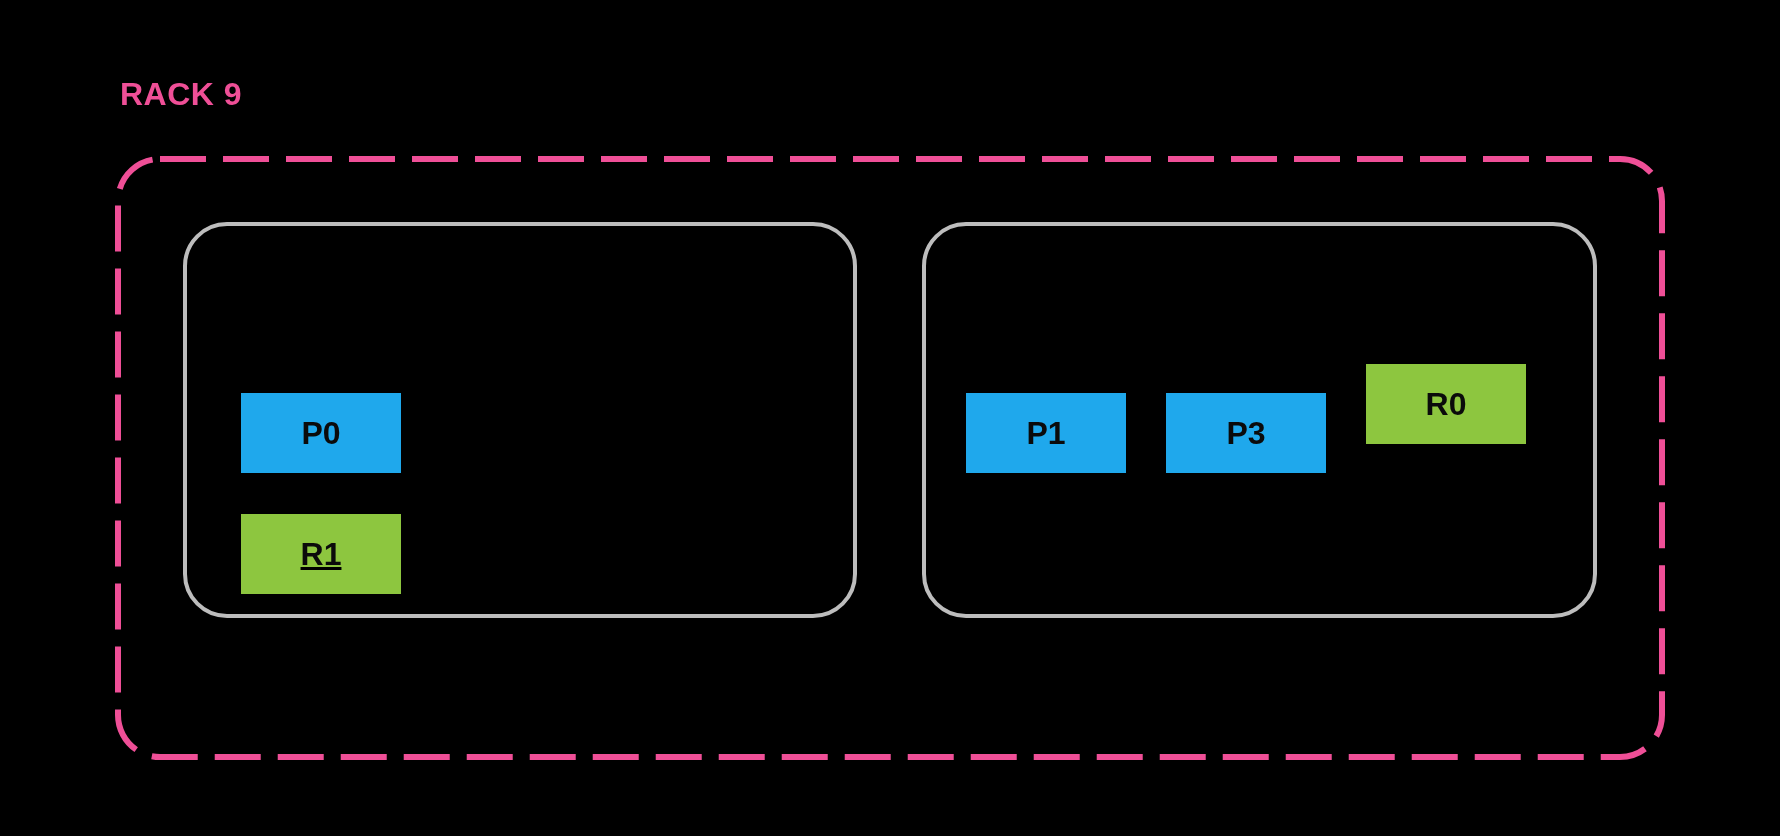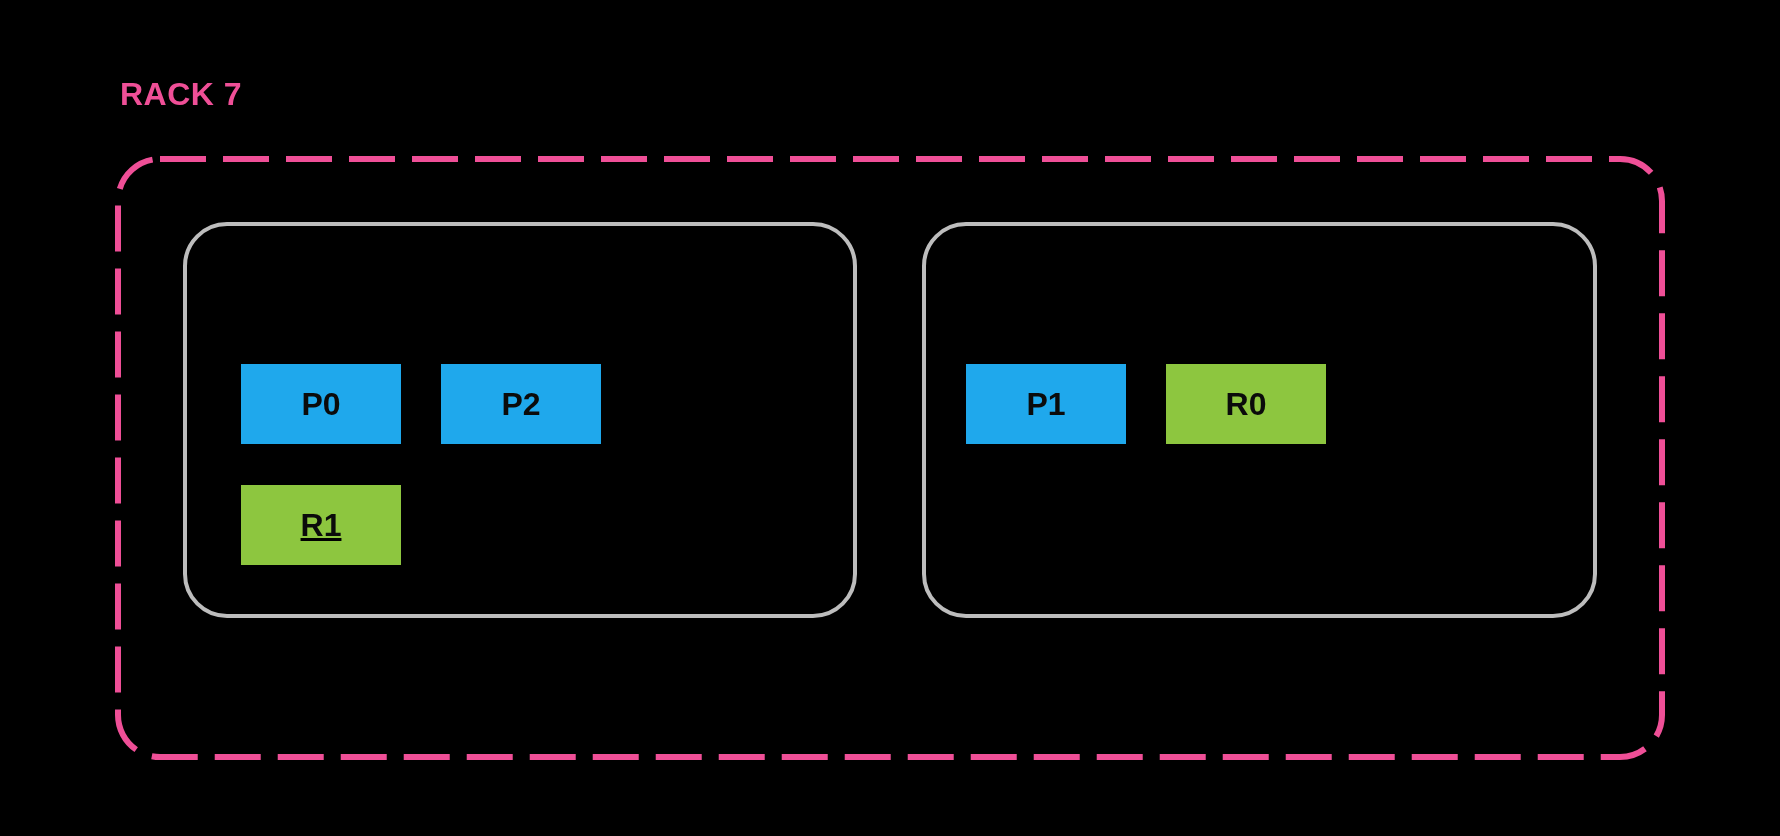--- a/index.html
+++ b/index.html
@@ -53,59 +53,59 @@
     gap: 40px;
   }
   .row + .row { margin-top: 41px; text-decoration: underline; }
   .block {
     width: 160px;
     height: 80px;
     display: flex;
     align-items: center;
     justify-content: center;
   }
-  .block[data-role="primary"] { background: var(--primary-blue, #1FA8EC); }
+  .block[data-role="primary"] { background: var(--primary-blue, #1FA8EC); margin-top: 29px; }
   .block[data-role="replica"] { background: var(--replica-green, #8DC63F); text-align: center; }
   .block-label {
     font-size: 32px;
     font-weight: bold;
     color: var(--block-text, #0B0B0B);
   }
 </style>
 </head>
 <body>
 
 <div class="canvas">
 
-  <div class="rack-label">RACK 7</div>
+  <div class="rack-label">RACK 9</div>
 
   <svg class="rack-border-svg" width="1550" height="604" viewBox="0 0 1550 604">
     <rect x="3" y="3" width="1544" height="598" rx="42"></rect>
   </svg>
 
   <div class="board board-left">
     <div class="row">
       <div class="block" data-role="primary">
         <span class="block-label">P0</span>
-      </div>
-      <div class="block" data-role="primary">
-        <span class="block-label">P2</span>
       </div>
     </div>
     <div class="row">
       <div class="block" data-role="replica">
         <span class="block-label">R1</span>
       </div>
     </div>
   </div>
 
   <div class="board board-right">
     <div class="row">
       <div class="block" data-role="primary">
         <span class="block-label">P1</span>
       </div>
+      <div class="block" data-role="primary">
+        <span class="block-label">P3</span>
+      </div>
       <div class="block" data-role="replica">
         <span class="block-label">R0</span>
       </div>
     </div>
   </div>
 
 </div>
 
 </body></html>

